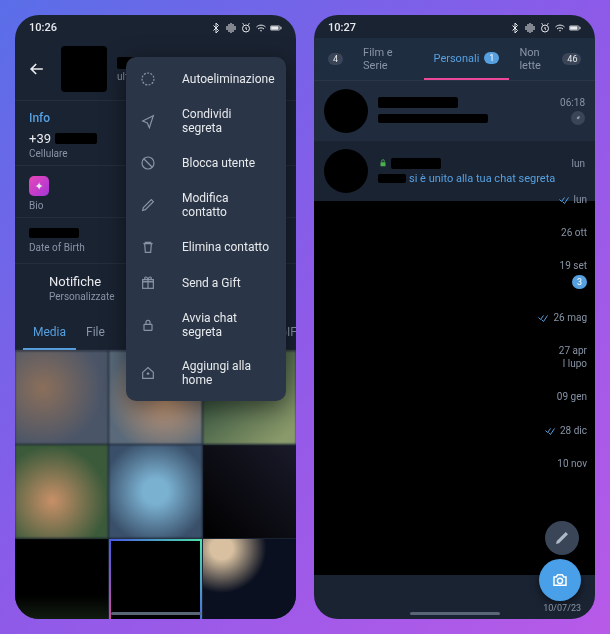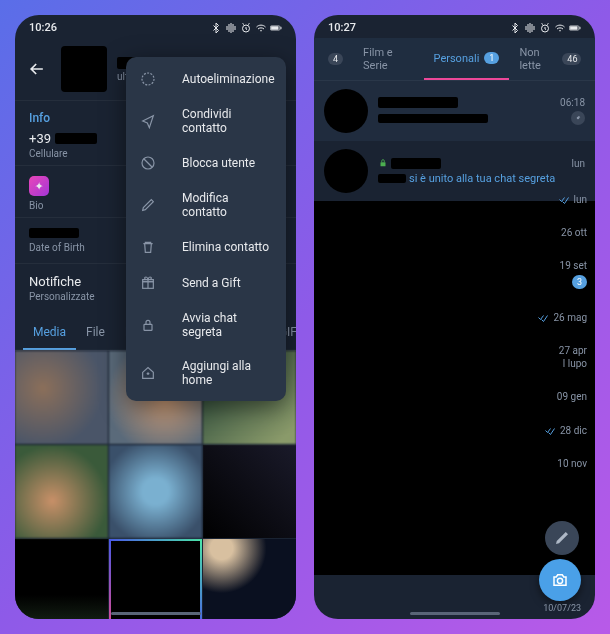--- a/index.html
+++ b/index.html
@@ -45,21 +45,21 @@
   .profile-name-area { flex: 1; display:flex; flex-direction:column; gap:2px;}
   .name-bar { width: 60px; height: 12px; background: #000; border-radius:2px;}
   .sub-text { font-size: 10px; color: #8894a6; }
   .info-section { padding: 10px 14px 6px; border-top: 1px solid rgba(255,255,255,0.05); }
   .info-label { color: #56a0e0; font-size: 12px; font-weight:500; margin-bottom:6px;}
   .info-line { font-size: 13px; color: #e8eaed; display:flex; align-items:center; gap:4px;}
   .phone-redact { display:inline-block; width:42px; height:11px; background:#000; border-radius:2px;}
   .info-sub { font-size: 10px; color: #8894a6; margin-top:2px;}
   .bio-icon { width:20px; height:20px; background: linear-gradient(135deg,#e946b8,#a436d8); border-radius:5px; display:flex; align-items:center;justify-content:center; font-size:11px;}
   .notif-row { display:flex; justify-content:space-between; align-items:center; padding:10px 14px; border-top: 1px solid rgba(255,255,255,0.05);}
-  .notif-left { display:flex; flex-direction:column;}
+  .notif-left { display:flex; flex-direction:column;margin-left:20px;}
   .notif-title { font-size:13px; color:#e8eaed;}
   .toggle { width:32px; height:16px; border-radius:10px; background:#4a5568; position:relative;}
   .toggle:after { content:""; position:absolute; right:-1px; top:-2px; width:20px;height:20px; background:#3b556e; border-radius:50%; border:2px solid #56a0e0;}
   .media-tabs { display:flex; gap: 0; padding: 0 8px; border-bottom:1px solid rgba(255,255,255,0.08); margin-top:4px;}
   .media-tab { padding: 9px 10px; font-size:12px; color:#8894a6;}
   .media-tab.active { color:#56a0e0; border-bottom:2px solid #56a0e0;}
   .media-grid { display:grid; grid-template-columns: repeat(3,1fr); gap:1px; flex:1;}
   .media-cell { aspect-ratio:1; background:#000;}
   .blur1 { background: radial-gradient(circle at 30% 40%, #8b6f5a 0%, #4a5568 70%); filter:blur(1px);}
   .blur2 { background: radial-gradient(circle at 60% 50%, #d4a078 0%, #5a6a7a 80%); filter:blur(1px);}
@@ -222,21 +222,21 @@
         </svg>
       <span>Autoeliminazione</span>
       <svg class="dd-chevron" viewBox="0 0 24 24" fill="none" stroke="currentColor" stroke-width="2">
           <path d="M9 6l6 6-6 6"></path>
         </svg>
     </div>
     <div class="dd-item">
       <svg class="dd-icon" viewBox="0 0 24 24" fill="none" stroke="currentColor" stroke-width="1.8">
           <path d="M4 12l16-8-6 18-3-7-7-3z"></path>
         </svg>
-      <span>Condividi contatto</span>
+      <span>Condividi segreta</span>
     </div>
     <div class="dd-item">
       <svg class="dd-icon" viewBox="0 0 24 24" fill="none" stroke="currentColor" stroke-width="1.8">
           <circle cx="12" cy="12" r="9"></circle>
           <path d="M6 6l12 12"></path>
         </svg>
       <span>Blocca utente</span>
     </div>
     <div class="dd-item">
       <svg class="dd-icon" viewBox="0 0 24 24" fill="none" stroke="currentColor" stroke-width="1.8">

